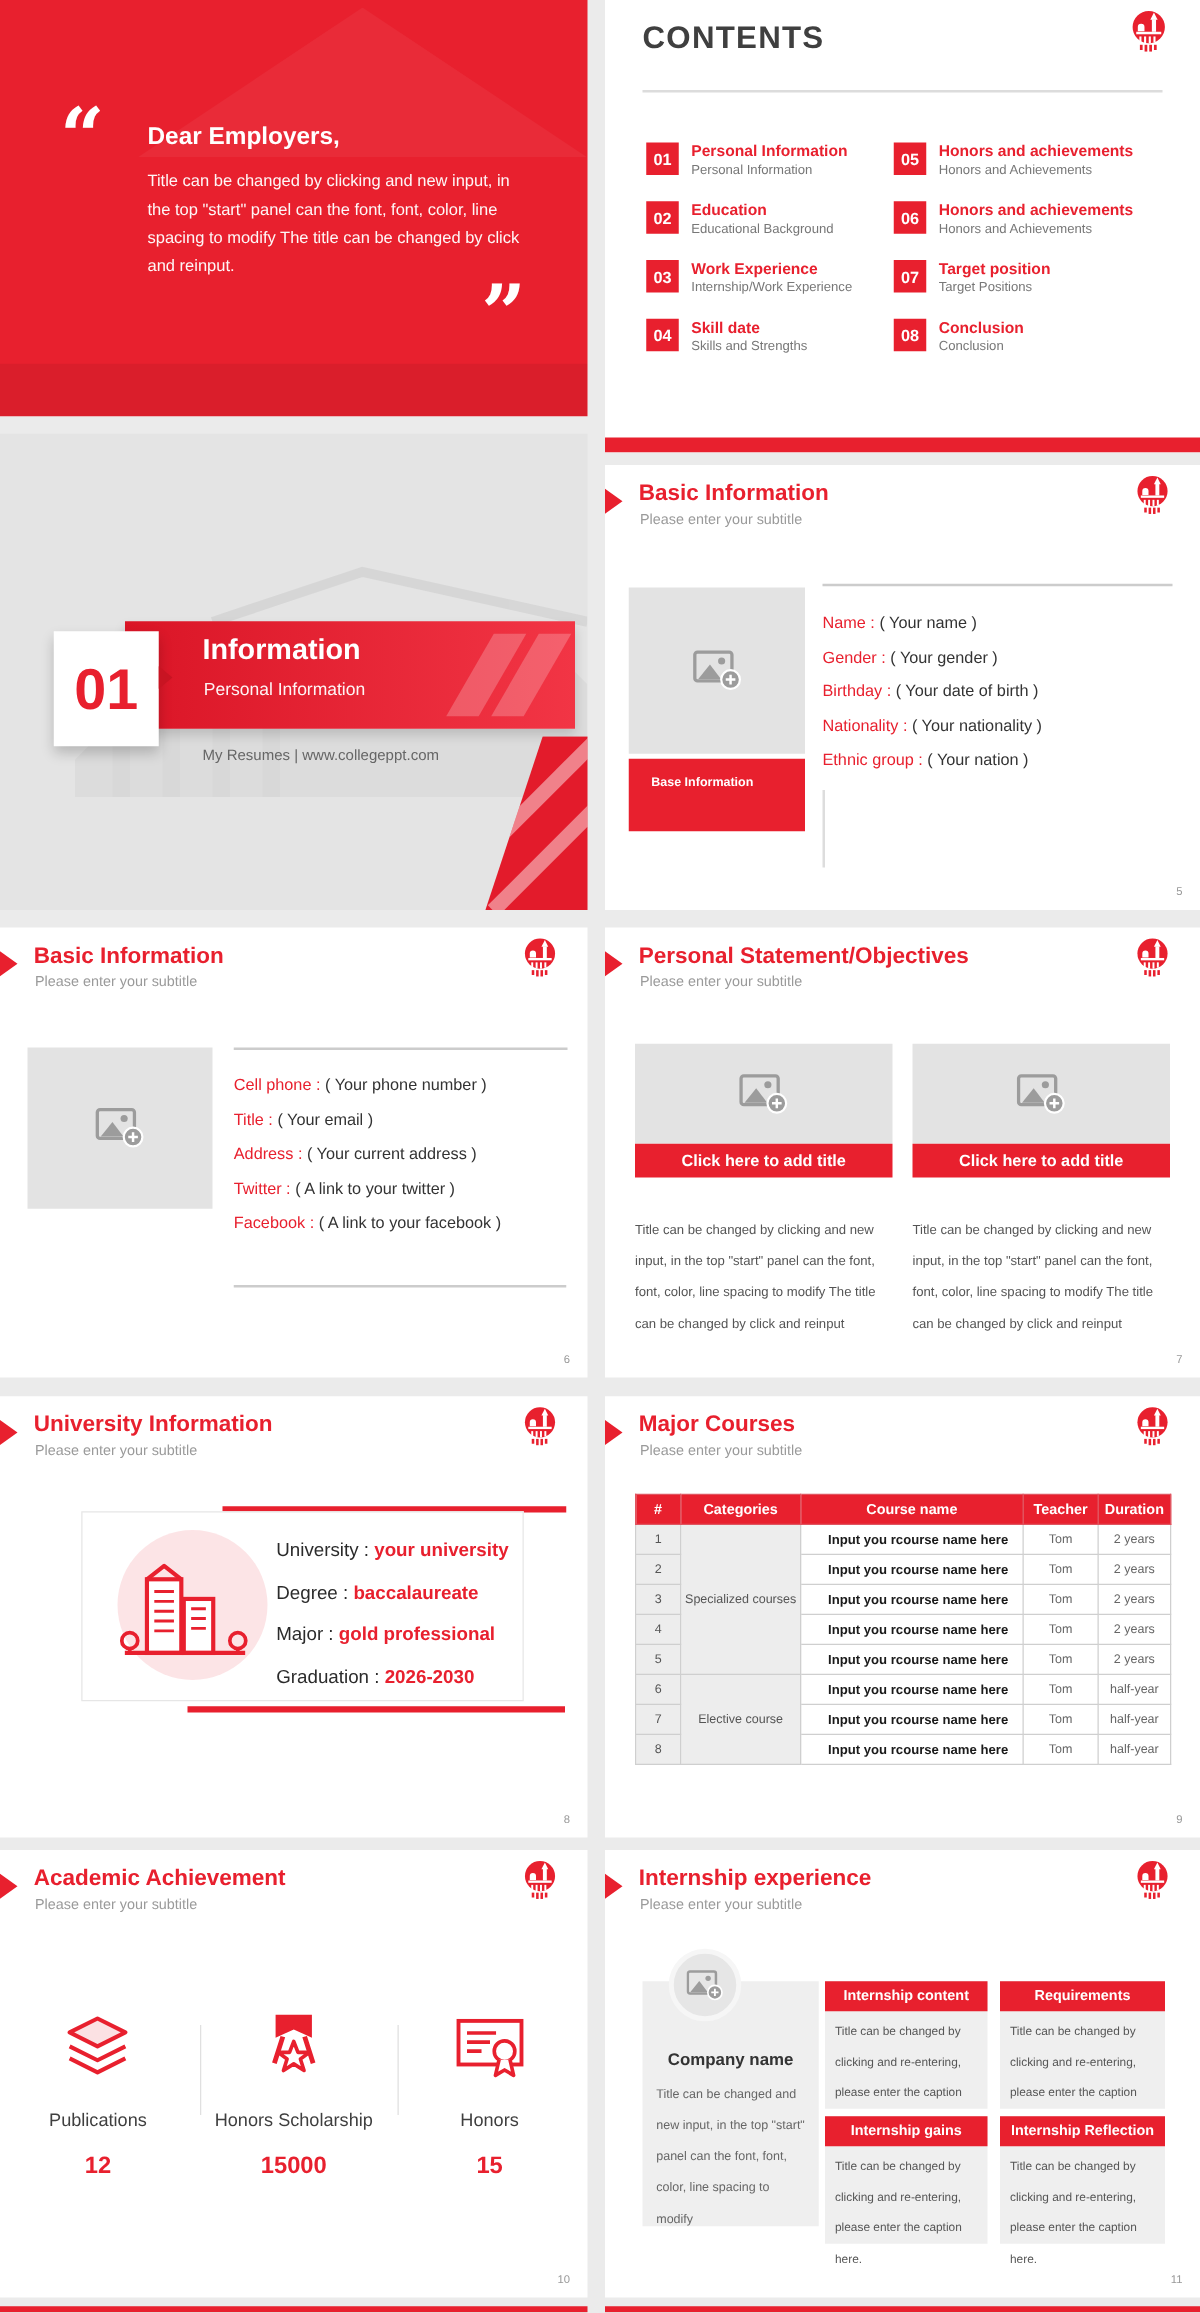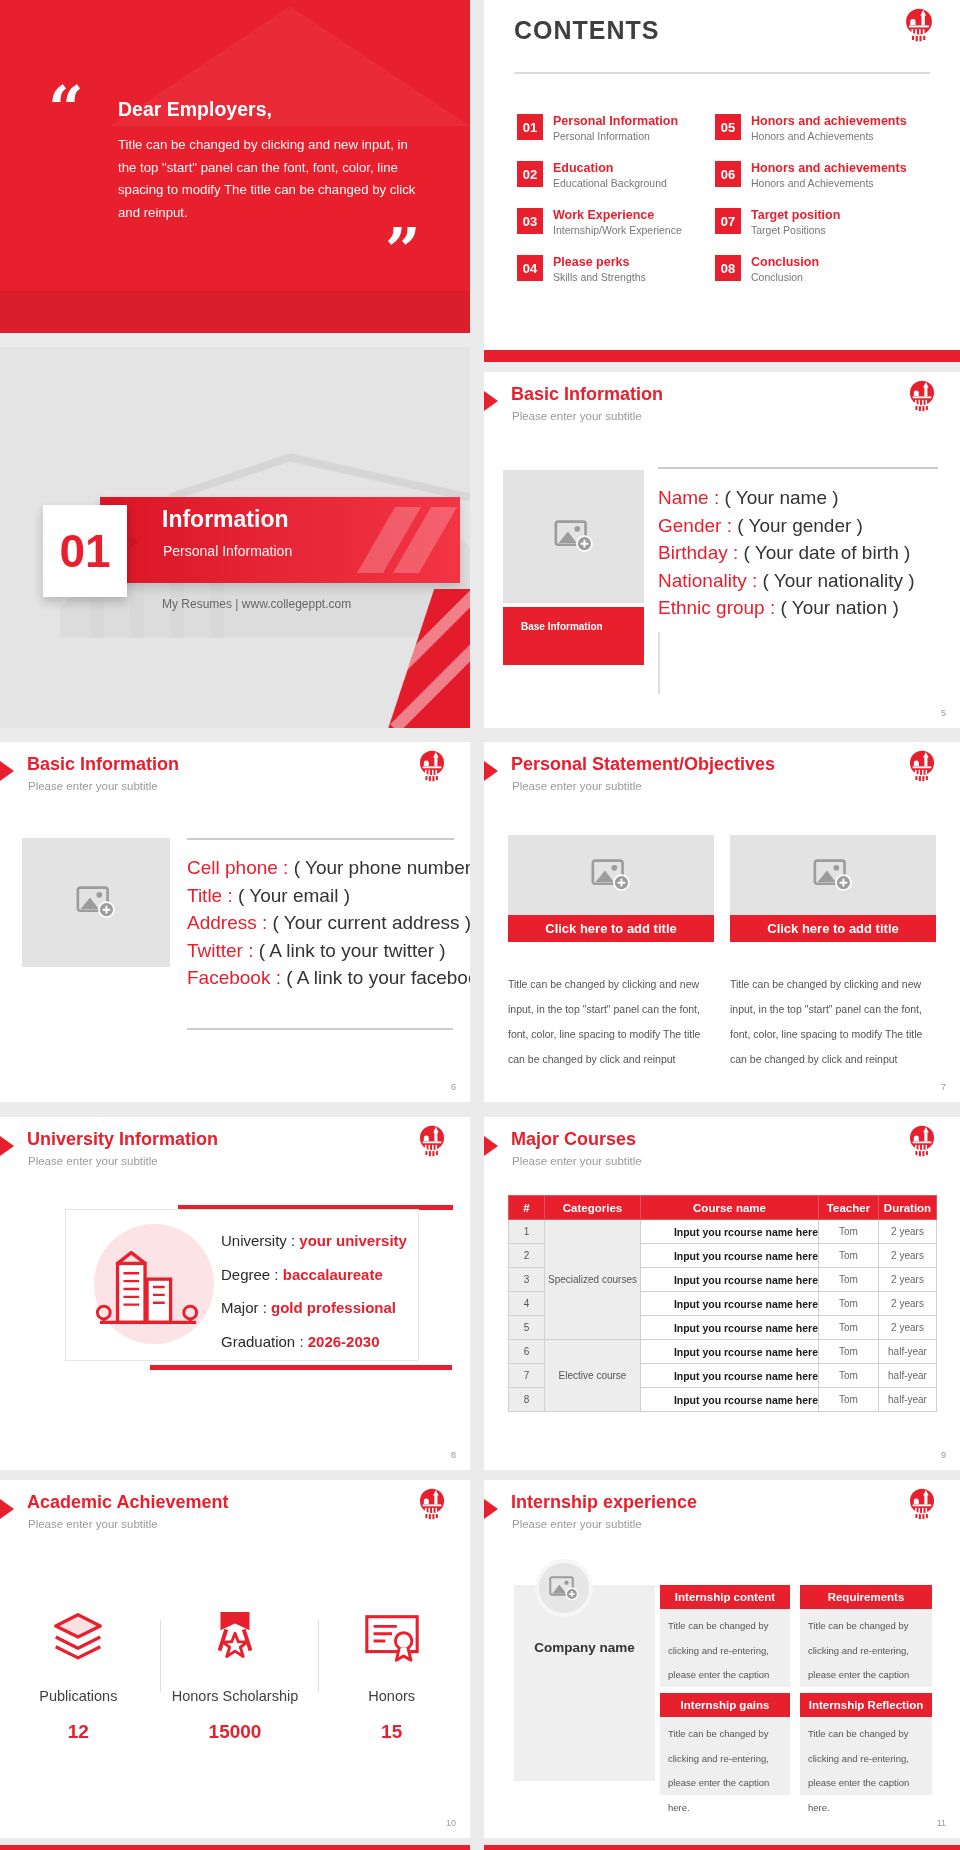--- a/index.html
+++ b/index.html
@@ -45,41 +45,41 @@
   #s-section .footer{position:absolute;left:162px;top:250px;font-size:12px;color:#666}
   .ribbon{position:absolute;left:388px;top:242px;width:110px;height:140px;background:#e31b2b;clip-path:polygon(42% 0,100% 0,100% 100%,0 100%)}
   .ribbon i{position:absolute;display:block;width:140px;height:12px;background:rgba(255,255,255,.45);transform:rotate(-45deg)}
   
   .ph-box{position:absolute;background:#e3e3e3;display:flex;align-items:center;justify-content:center}
   .tab-red{position:absolute;background:var(--red);color:#fff;font-weight:bold;font-size:10px;line-height:19px;padding:10px 0 0 18px}
   .tab-red span{display:block;width:100px}
   .hline{position:absolute;height:1.5px;background:#ccc}
   .vline{position:absolute;width:1.5px;background:#ddd}
   .fieldlist{position:absolute}
-  .fieldlist .frow{font-size:19px;line-height:27.5px;white-space:nowrap}
+  .fieldlist .frow{font-size:13px;line-height:27.5px;white-space:nowrap}
   .fieldlist .flabel{color:var(--red)}
   .fieldlist .fvalue{color:#333}
   
   .stmt-card{position:absolute;width:206px}
   .stmt-ph{height:80px;background:#e3e3e3;display:flex;align-items:center;justify-content:center}
   .stmt-btn{height:27px;background:var(--red);color:#fff;font-size:13px;font-weight:bold;display:flex;align-items:center;justify-content:center}
   .stmt-cap{margin-top:30px;font-size:10.5px;line-height:25px;color:#555}
   
   .uni-accent{position:absolute;height:5px;background:var(--red)}
   .uni-card{position:absolute;left:65px;top:92px;width:354px;height:152px;background:#fff;border:1px solid #e6e6e6}
   .uni-circle{position:absolute;left:28px;top:14px;width:120px;height:120px;border-radius:50%;background:rgba(232,32,46,.12)}
   .uni-fields{position:absolute;left:155px;top:14px}
   .uni-fields .frow{font-size:15px;line-height:33.5px;white-space:nowrap}
   .uni-fields .flabel{color:#2b2b2b}
   .uni-fields .fvalue{color:var(--red);font-weight:bold}
   
   .ctable{position:absolute;left:24px;top:78px;width:428px;border-collapse:collapse;table-layout:fixed}
   .ctable th{background:var(--red);color:#fff;font-size:11.5px;font-weight:bold;height:24px;border:1px solid #e05560}
   .ctable td{border:1px solid #cfcfcf;height:24px;font-size:10px;color:#666;text-align:center}
-  .ctable td.cname{font-size:10.5px;font-weight:bold;color:#1a1a1a;text-align:right;padding-left:10px}
+  .ctable td.cname{font-size:10.5px;font-weight:bold;color:#1a1a1a;text-align:center;padding-left:10px}
   .ctable td.shade{background:#ededed;color:#555}
   
   .stats{position:absolute;left:0;top:128px;width:470px;display:flex}
   .stat{flex:1;text-align:center}
   .stat .slabel{font-size:14.5px;color:#3f3f3f;margin-top:14px}
   .stat .svalue{font-size:19px;font-weight:bold;color:var(--red);margin-top:17px}
   .vdiv{position:absolute;top:140px;width:1px;height:72px;background:#e0e0e0}
   
   .co-card{position:absolute;left:30px;top:105px;width:141px;height:196px;background:#efefef}
   .co-ring{position:absolute;left:21px;top:-26px;width:58px;height:58px;border-radius:50%;background:#e6e6e6;border:4px solid #f6f6f6;display:flex;align-items:center;justify-content:center}
@@ -211,21 +211,21 @@
       <div class="toc-item">
         <div class="toc-num">07</div>
         <div>
             <div class="toc-title">Target position</div>
              <div class="toc-sub">Target Positions</div>
           </div>
       </div>
       <div class="toc-item">
         <div class="toc-num">04</div>
         <div>
-            <div class="toc-title">Please perks</div>
+            <div class="toc-title">Skill date</div>
              <div class="toc-sub">Skills and Strengths</div>
           </div>
       </div>
       <div class="toc-item">
         <div class="toc-num">08</div>
         <div>
             <div class="toc-title">Conclusion</div>
              <div class="toc-sub">Conclusion</div>
           </div>
       </div>
@@ -493,20 +493,21 @@
             <use href="#sym-logo"></use>
           </svg></span>
     </div>
     <div class="co-card">
       <div class="co-ring">
         <svg width="30" height="25">
             <use href="#sym-img"></use>
           </svg>
       </div>
       <div class="co-name">Company name</div>
+      <p class="co-cap">Title can be changed and new input, in the top "start" panel can the font, font, color, line spacing to modify</p>
     </div>
     <div class="ibox" style="left:176px;top:105px">
       <div class="ihead">Internship content</div>
       <p class="icap">Title can be changed by clicking and re-entering, please enter the caption here.</p>
     </div>
     <div class="ibox" style="left:316px;top:105px;width:132px">
       <div class="ihead">Requirements</div>
       <p class="icap">Title can be changed by clicking and re-entering, please enter the caption here.</p>
     </div>
     <div class="ibox" style="left:176px;top:213px">

